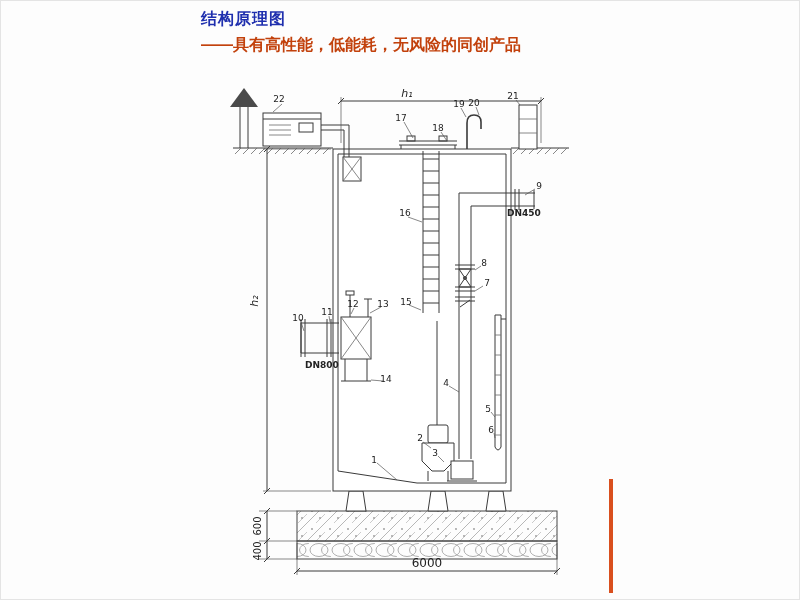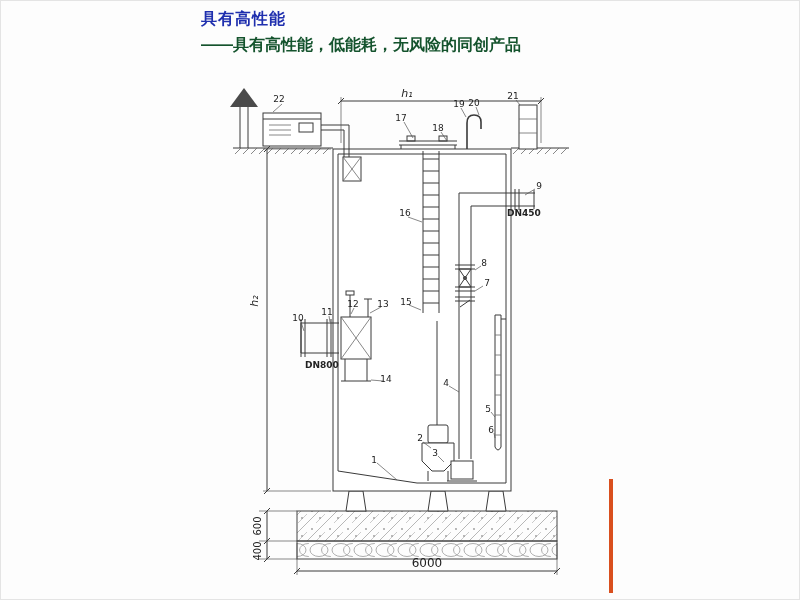--- a/index.html
+++ b/index.html
@@ -7,41 +7,41 @@
     width:800px; height:600px; position:relative;
     background:#fdfdfd; border:1px solid #e4e4e4; box-sizing:border-box;
     overflow:hidden; font-family:"Liberation Sans", sans-serif;
   }
   .hdr-title {
     position:absolute; left:200px; top:8px;
     font-size:16px; font-weight:bold; color:#1f2fae; letter-spacing:1px;
   }
   .hdr-subtitle {
     position:absolute; left:200px; top:34px;
-    font-size:16px; font-weight:bold; color:#14532d;
+    font-size:16px; font-weight:bold; color:#c2410c;
   }
   svg.drawing { position:absolute; left:0; top:0; }
   svg .ln   { stroke:#3a3a3a; stroke-width:1; fill:none; }
   svg .lnth { stroke:#3a3a3a; stroke-width:1.6; fill:none; }
   svg .hat  { stroke:#6a6a6a; stroke-width:0.8; fill:none; }
   svg .ldr  { stroke:#555; stroke-width:0.7; fill:none; }
   svg .wh   { fill:#ffffff; stroke:#3a3a3a; stroke-width:1; }
   svg .dk   { fill:#4a4a4a; stroke:none; }
   svg text  { font-family:"DejaVu Sans", sans-serif; font-size:9px; fill:#222; }
   svg text.dim    { font-size:11px; font-style:italic; }
   svg text.dimnum { font-size:10px; }
   svg text.big    { font-size:12px; }
   svg text.plabel { font-size:9px; font-weight:bold; }
 </style>
 </head>
 <body>
 
 <div class="page">
 
-  <div class="hdr-title">具有高性能</div>
+  <div class="hdr-title">结构原理图</div>
   <div class="hdr-subtitle">——具有高性能，低能耗，无风险的同创产品</div>
 
   <svg class="drawing" width="800" height="600" viewBox="0 0 800 600">
 
     <defs>
       <pattern id="concrete" width="18" height="18" patternUnits="userSpaceOnUse">
         <path d="M0,18 L18,0" stroke="#999" stroke-width="0.7" fill="none"></path>
         <path d="M9,18 L18,9" stroke="#999" stroke-width="0.5" fill="none"></path>
         <circle cx="5" cy="6" r="0.9" fill="#999"></circle>
         <circle cx="13" cy="13" r="0.9" fill="#999"></circle>

